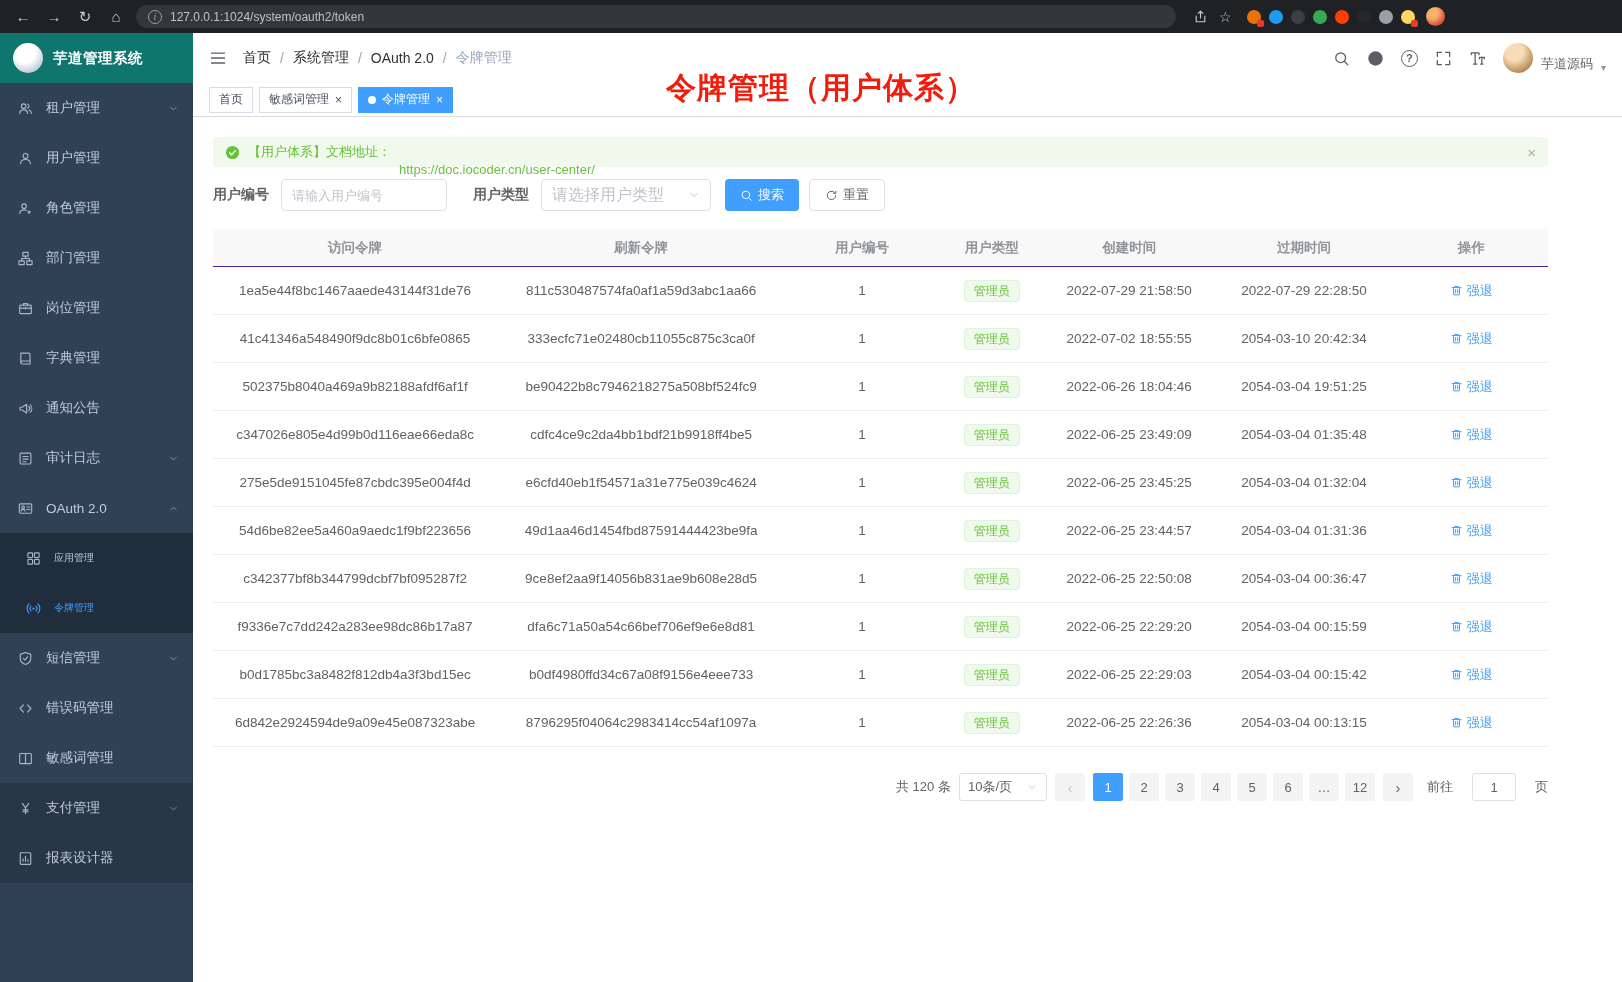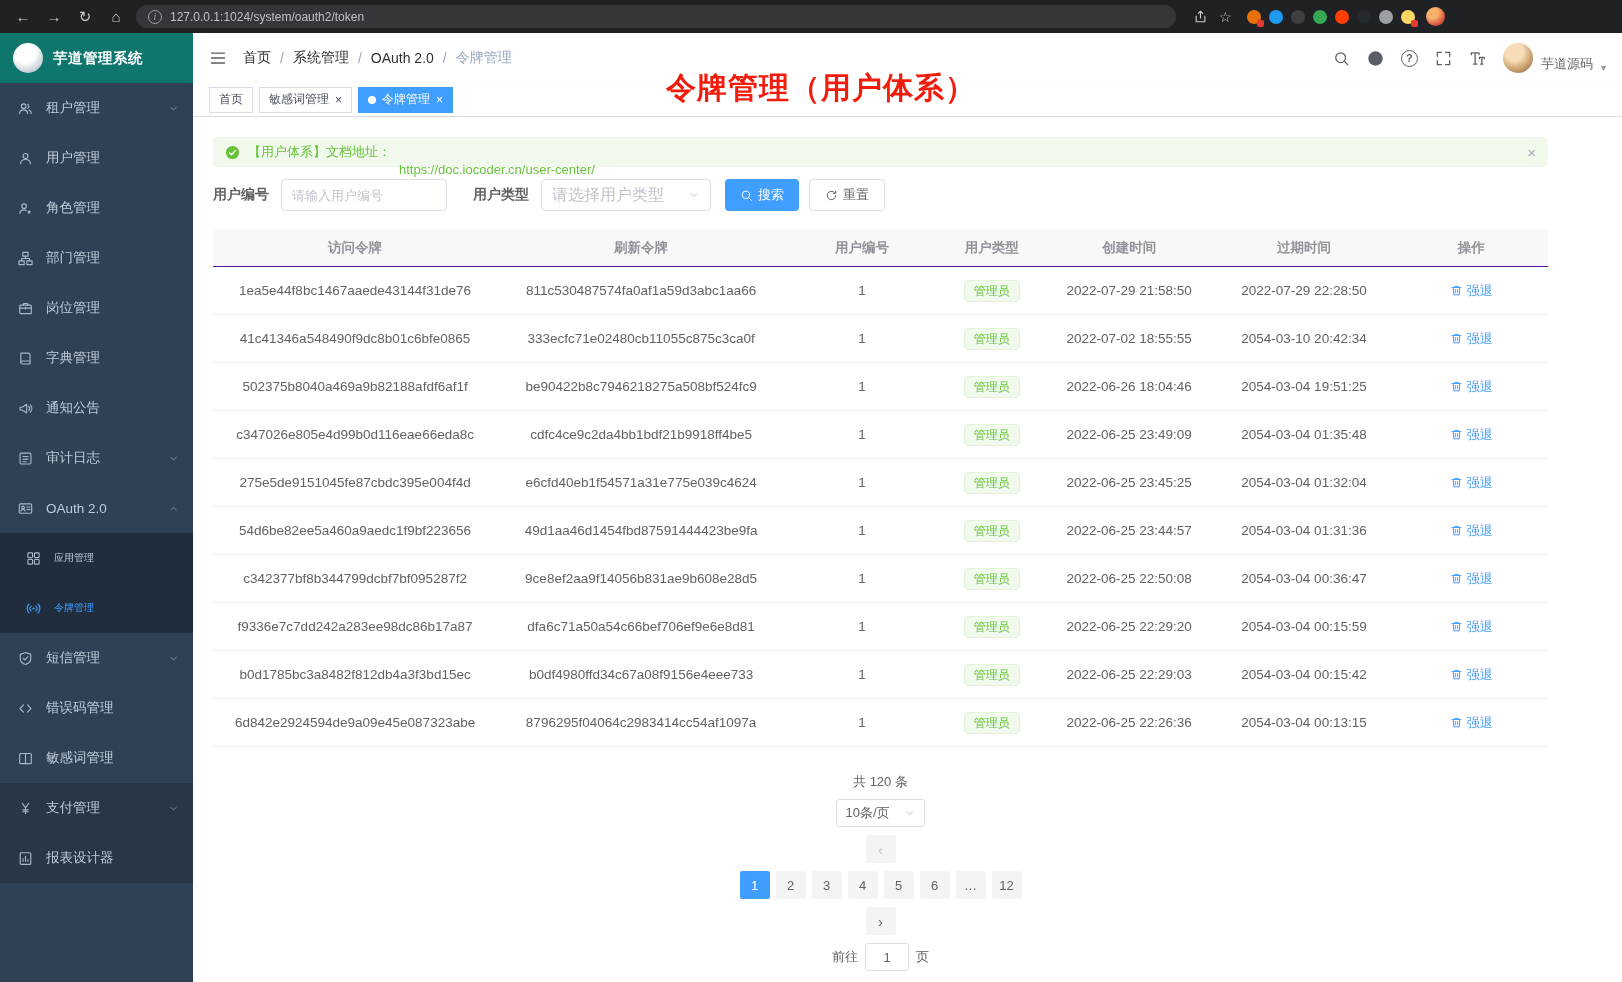--- a/index.html
+++ b/index.html
@@ -109,30 +109,30 @@
   .trow { display:flex; height:48px; align-items:center; border-bottom:1px solid #ebeef5; color:#606266; }
   .cell { display:flex; align-items:center; justify-content:center; text-align:center; padding:0 4px; min-width:0; }
   .c1{flex:288}.c2{flex:292}.c3{flex:152}.c4{flex:102}.c5{flex:168}.c6{flex:180}.c7{flex:152}
   .badge { background:#f0f9eb; border:1px solid #e1f3d8; color:var(--success,#67c23a); font-size:12px;
            line-height:18px; padding:1px 9px; border-radius:4px; white-space:nowrap; }
   .action { color:var(--primary,#409eff); display:inline-flex; align-items:center; gap:4px;
             font-size:13px; cursor:pointer; }
   .action svg { width:13px; height:13px; }
 
   .pagination { margin-top:26px; display:flex; justify-content:flex-end; align-items:center;
-                gap:8px; font-size:13px; color:#606266;flex-direction:column; }
+                gap:8px; font-size:13px; color:#606266; }
   .size-select { height:28px; border:1px solid #dcdfe6; border-radius:3px; display:flex; align-items:center;
                  gap:14px; padding:0 8px; cursor:pointer; }
   .pages { display:flex; gap:6px; }
   .pbtn { min-width:30px; height:28px; border-radius:2px; background:#f4f4f5; display:flex;
           align-items:center; justify-content:center; padding:0 4px; cursor:pointer; font-size:13px; }
   .pbtn.active { background:var(--primary,#409eff); color:#fff; }
   .pbtn.disabled { color:#c0c4cc; cursor:default; }
   .arrow { font-size:15px; }
-  .goto { display:flex; align-items:center; gap:7px; }
+  .goto { display:flex; align-items:center; gap:19px; margin-left:6px; }
   .goto-input { width:44px; height:28px; border:1px solid #dcdfe6; border-radius:3px; text-align:center;
                 font-size:13px; color:#606266; outline:none; }
 
   .annotation { position:absolute; top:68px; left:666px; font-size:30px; font-weight:700;
                 color:#f21c0d; letter-spacing:1px; z-index:10; white-space:nowrap; }
 </style>
 </head>
 <body>
 
 <div class="chrome">

